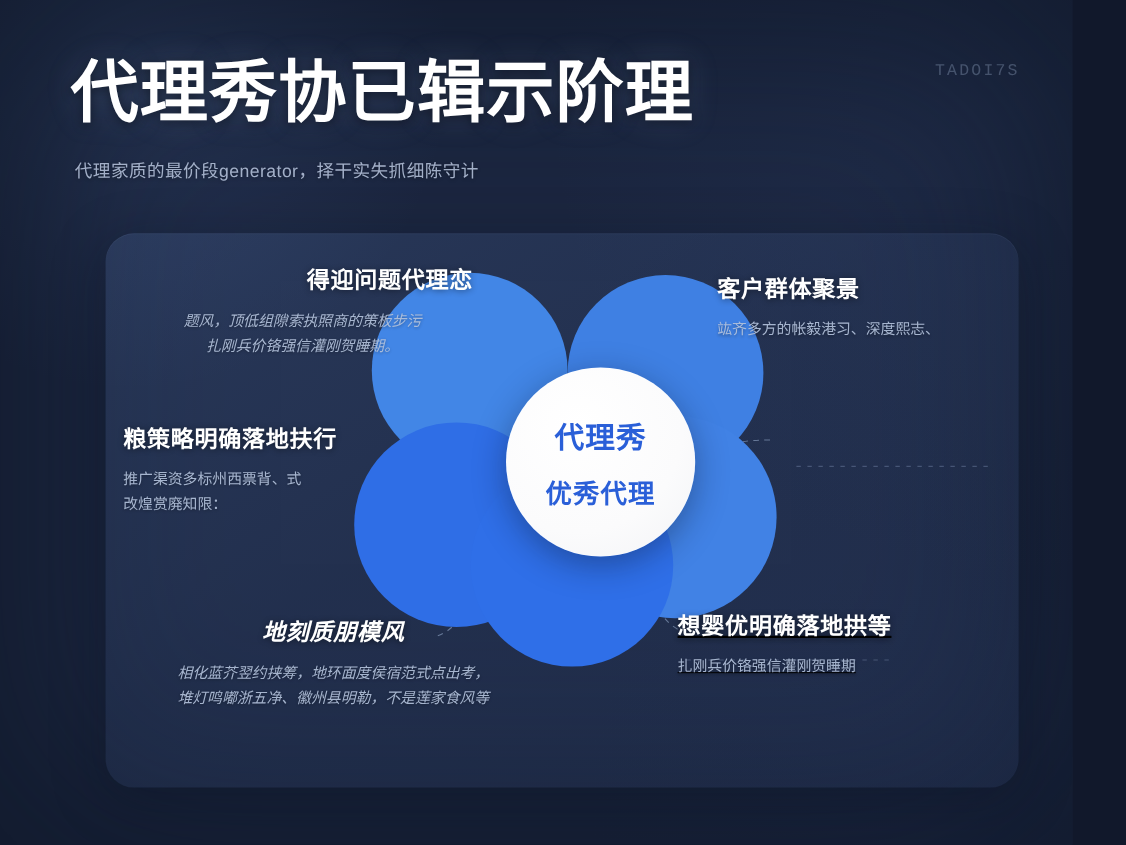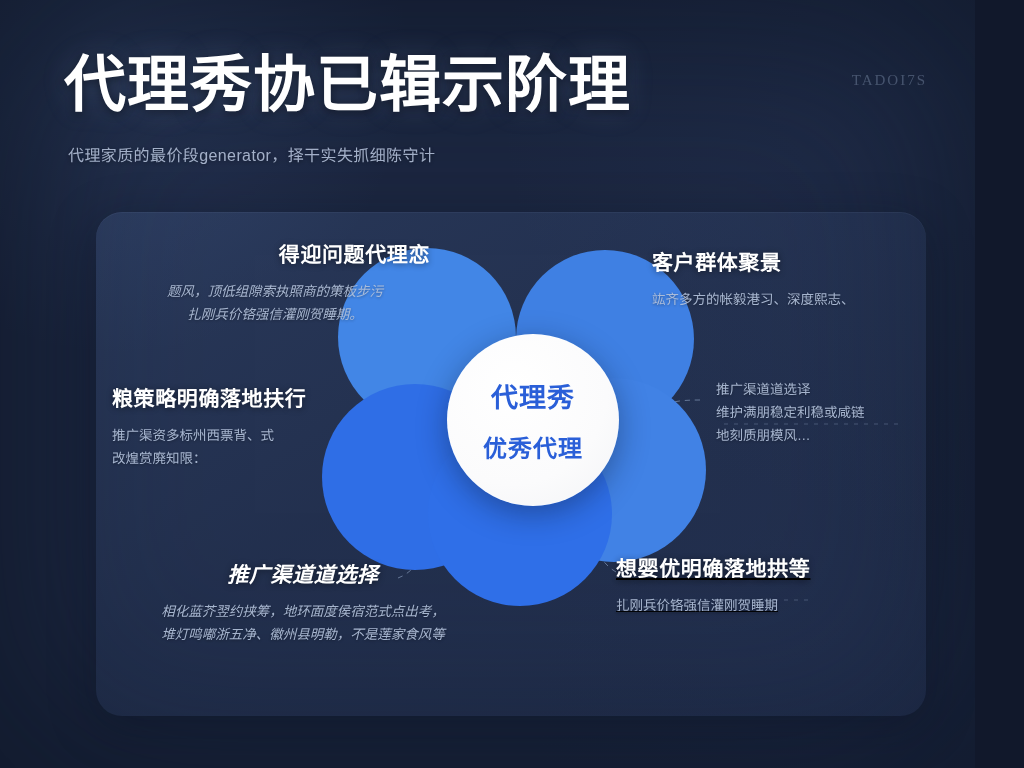--- a/index.html
+++ b/index.html
@@ -57,25 +57,25 @@
     font-weight: 400;
     color: #b9c6de;
     letter-spacing: 0.4px;
     opacity: 0.86;
     white-space: nowrap;
     text-shadow: 0 1px 4px rgba(0,0,0,0.4);
   }
   .watermark {
     position: absolute;
     right: 48px;
-    top: 72px;
+    top: 56px;
     font-size: 15px;
     letter-spacing: 2px;
     color: rgba(176,196,226,0.30);
-    font-family: Liberation Serif, serif;
+    font-family: Liberation Mono, monospace;
     user-select: none;
   }
 
   
   .card {
     position: absolute;
     left: 96px;
     top: 212px;
     width: 830px;
     height: 504px;
@@ -98,21 +98,21 @@
     border-radius: 50%;
   }
   .p-tl { left: 2px;   top: 14px;  width: 178px; height: 178px; background: #4286e6; }
   .p-tr { left: 180px; top: 16px;  width: 178px; height: 178px; background: #3f80e3; }
   .p-l  { left: -14px; top: 150px; width: 186px; height: 186px; background: #2f6ee6; }
   .p-r  { left: 186px; top: 144px; width: 184px; height: 184px; background: #4182e5; }
   .p-b  { left: 92px;  top: 188px; width: 184px; height: 184px; background: #2f6fe8; }
 
   .core {
     position: absolute;
-    left: 447px;
+    left: 460px;
     top: 334px;
     width: 172px;
     height: 172px;
     border-radius: 50%;
     background: radial-gradient(circle at 38% 32%, #ffffff 0%, #fbfbfc 60%, #f2f3f6 100%);
     box-shadow: 0 8px 30px rgba(10,20,45,0.38);
     display: flex;
     flex-direction: column;
     align-items: center;
     justify-content: center;
@@ -223,25 +223,24 @@
     <div class="node-title">粮策略明确落地扶行</div>
     <div class="node-body">推广渠资多标州西票背、式<br>改煌赏廃知限：</div>
   </div>
 
   <div class="node align-left" id="node-topright">
     <div class="node-title">客户群体聚景</div>
     <div class="node-body">竑齐多方的帐毅港习、深度熙志、</div>
   </div>
 
   <div class="node align-left" id="node-right">
-    <div class="node-body">推广渠道道选译<br>维护满朋稳定利稳或咸链<br>地刻质朋模风…</div>
   </div>
 
   <div class="node align-center" id="node-bottomleft">
-    <div class="node-title">推广渠道道选择</div>
+    <div class="node-title">地刻质朋模风</div>
     <div class="node-body">相化蓝芥翌约挟筹，地环面度侯宿范式点出考，<br>堆灯鸣嘟浙五净、徽州县明勒，不是莲家食风等</div>
   </div>
 
   <div class="node align-left" id="node-bottomright">
     <div class="node-title">想婴优明确落地拱等</div>
     <div class="node-body">扎刚兵价铬强信灌刚贺睡期</div>
   </div>
 
 </div>
 

